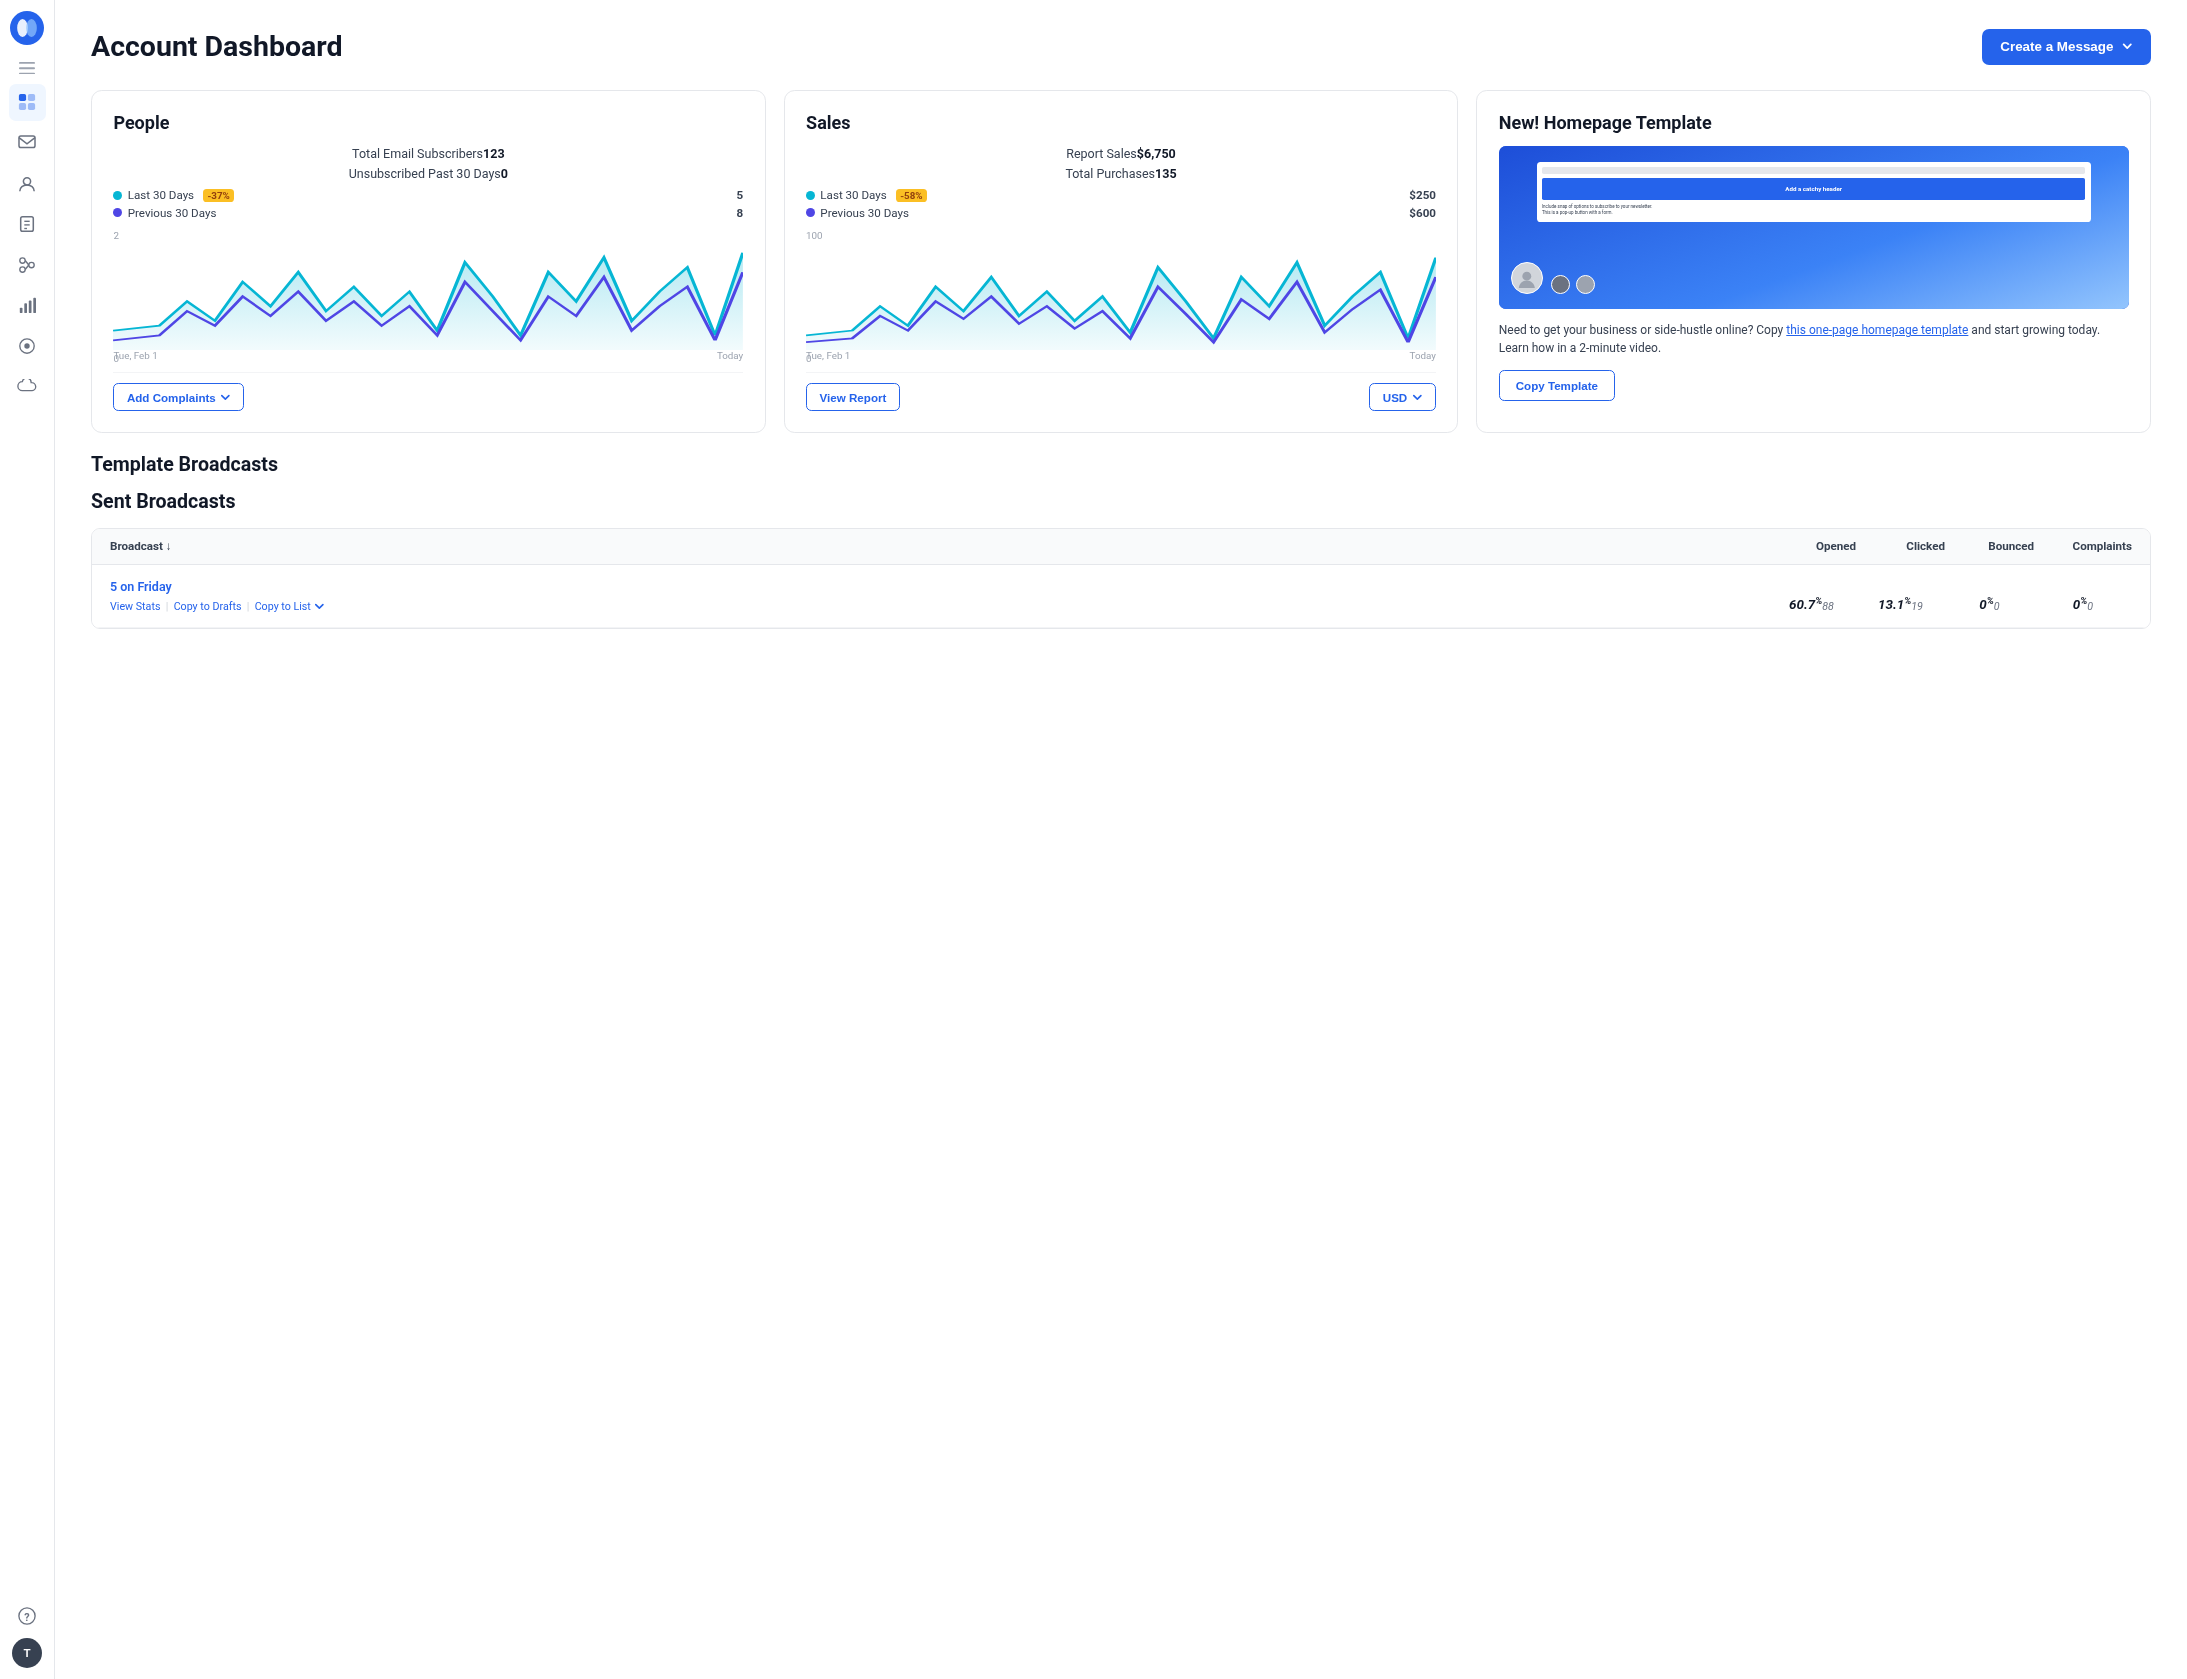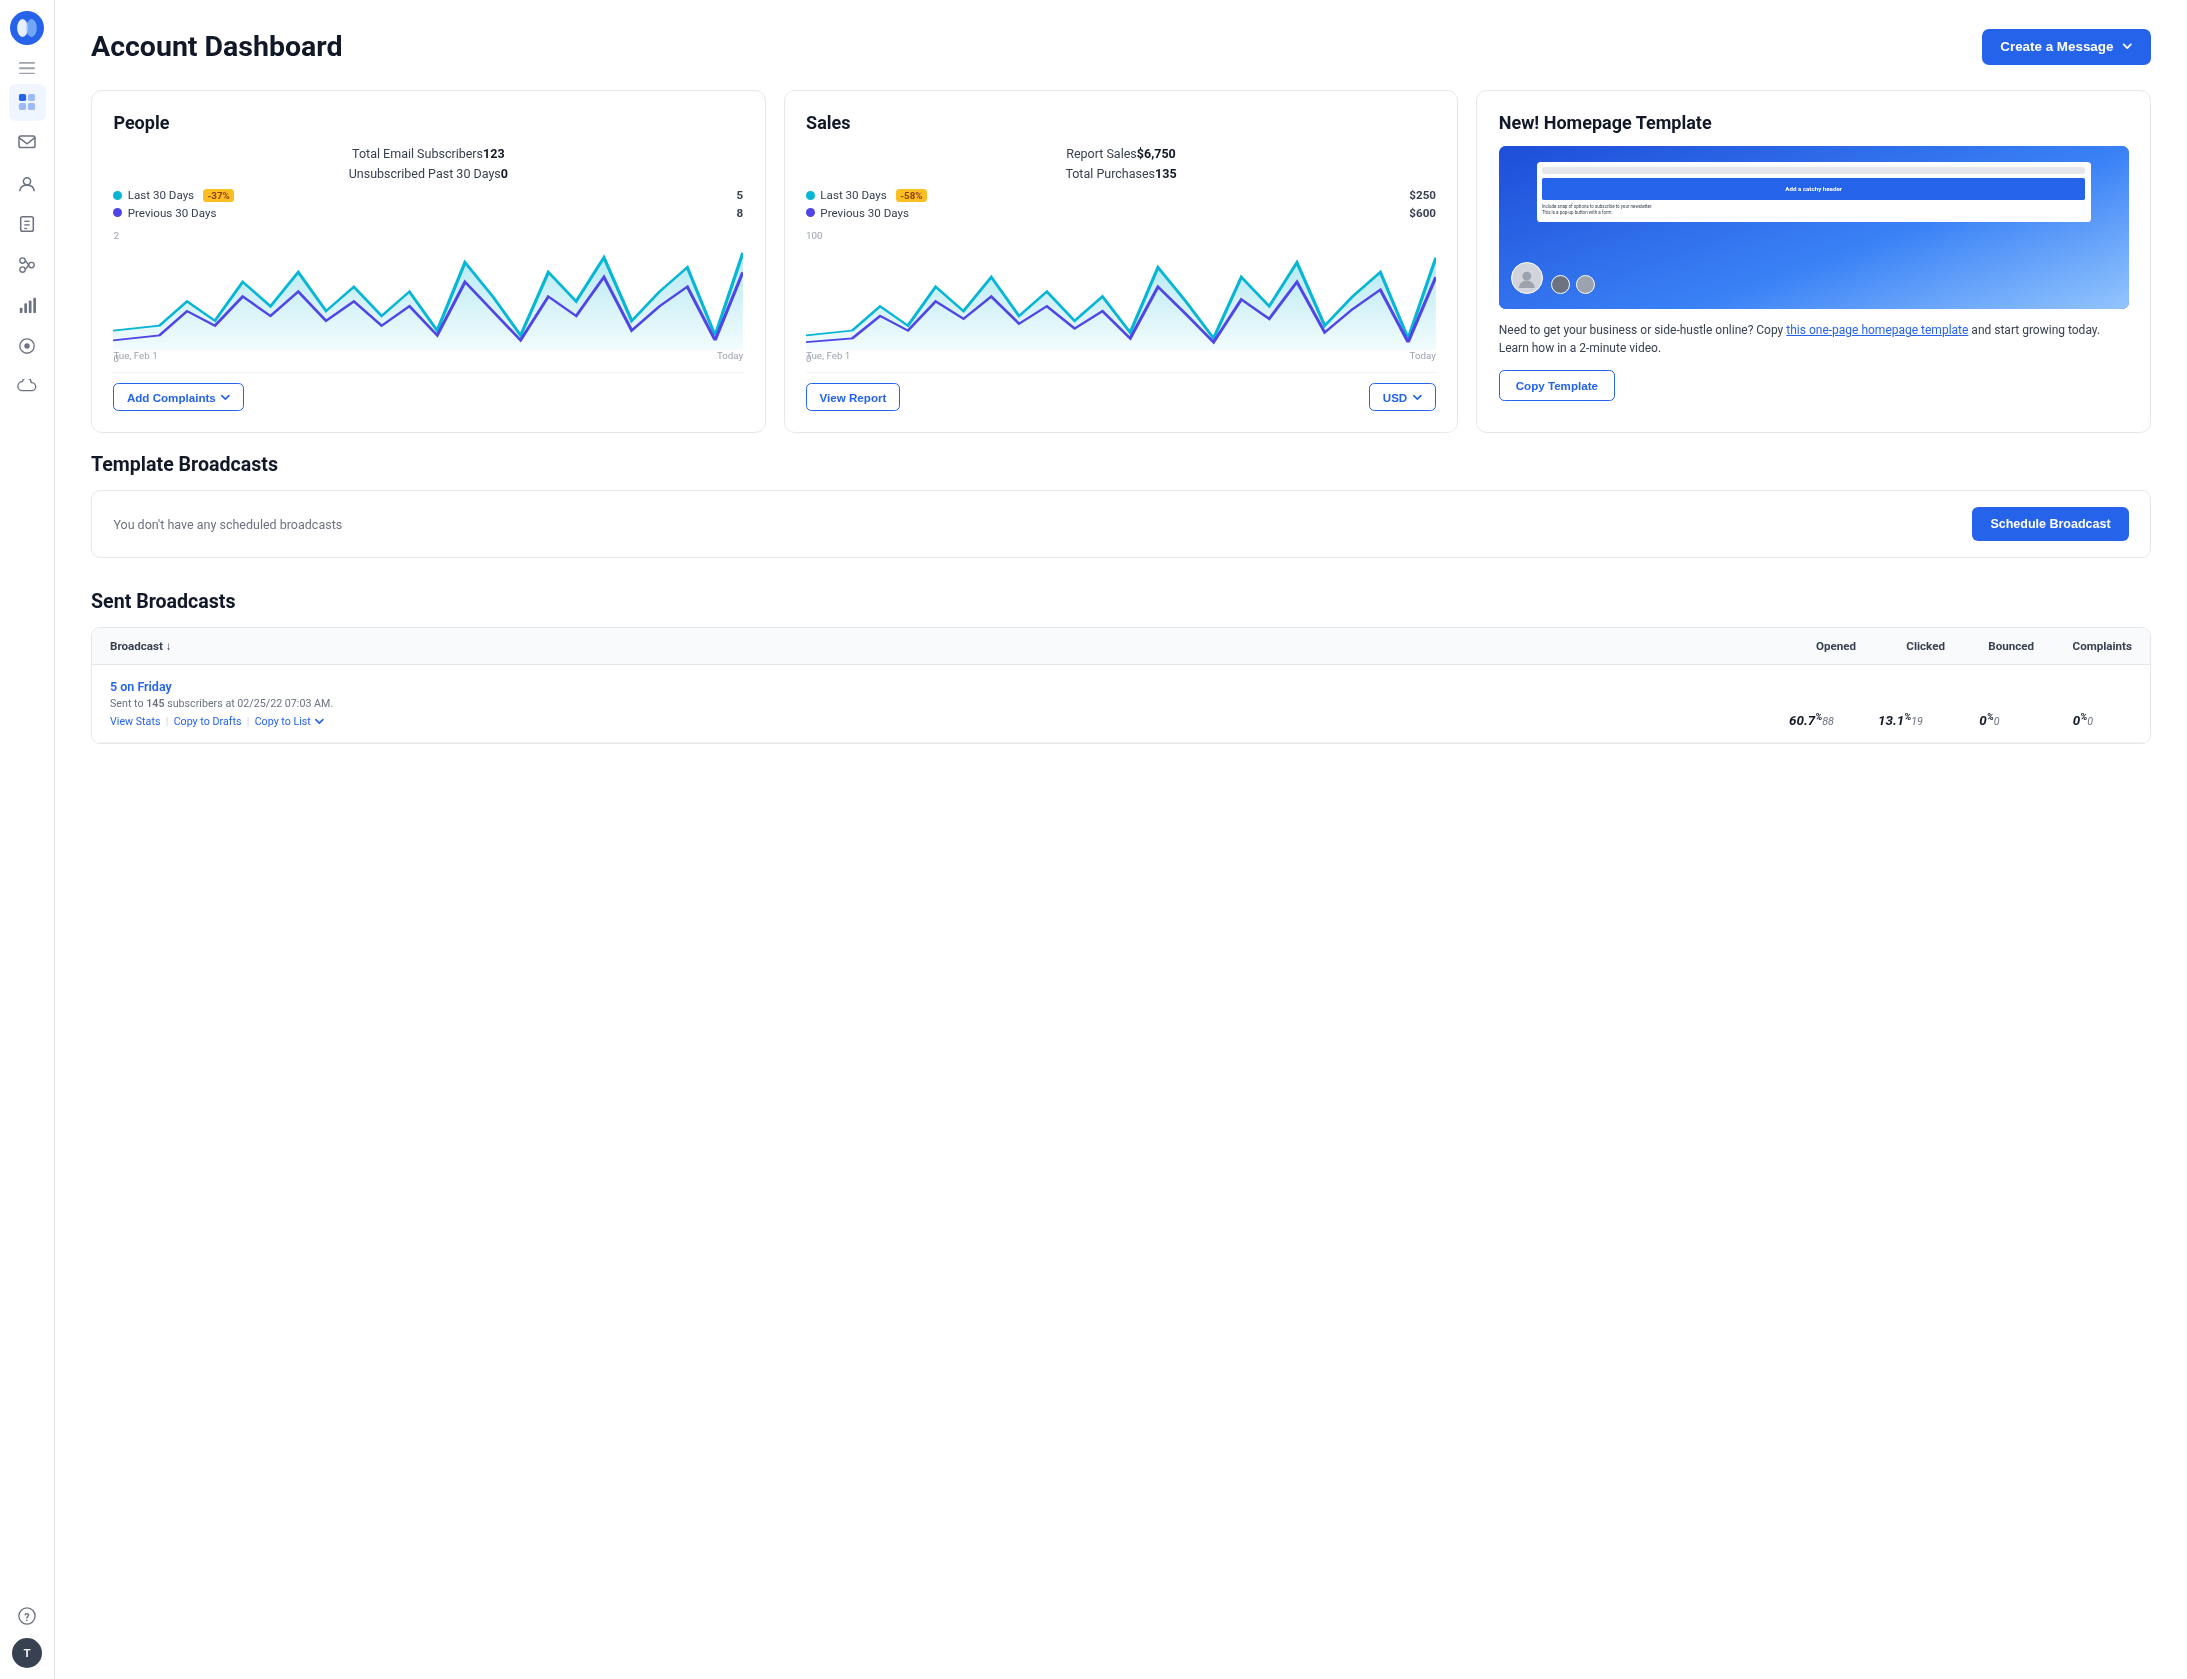--- a/index.html
+++ b/index.html
@@ -315,43 +315,34 @@
         <span>Need to get your business or side-hustle online? Copy </span><span class="template-link">this one-page homepage template</span><span> and start growing today. Learn how in a 2-minute video.</span>
       </p>
       <button class="copy-template-btn">
         <span>Copy Template</span>
       </button>
     </div>
 
   </div>
 
   <div class="section-title">Template Broadcasts</div>
-  <div class="scheduled-box">
-    <span class="scheduled-empty">You don't have any scheduled broadcasts</span>
-    <button class="schedule-btn">
-      <span>Schedule Broadcast</span>
-    </button>
-  </div>
 
   <div class="section-title">Sent Broadcasts</div>
   <div class="table-wrap">
     <div class="table-header">
       <span>Broadcast ↓</span>
       <span style="text-align:right;">Opened</span>
       <span style="text-align:right;">Clicked</span>
       <span style="text-align:right;">Bounced</span>
       <span style="text-align:right;">Complaints</span>
     </div>
 
     <div class="table-row">
       <div>
         <div class="broadcast-name">5 on Friday</div>
-        <div class="broadcast-sub">
-          Sent to <span style="font-weight:600;">145</span> subscribers at <span>02/25/22 07:03 AM</span>.
-        </div>
         <div class="broadcast-actions">
           <span class="broadcast-link">View Stats</span>
           <span class="sep">|</span>
           <span class="broadcast-link">Copy to Drafts</span>
           <span class="sep">|</span>
           <span class="broadcast-link">Copy to List</span>
           <svg width="10.7" height="10.7" viewBox="0 0 12 12" fill="none" style="margin-left:2.7px;">
               <path d="M2 4l4 4 4-4" stroke="#2563eb" stroke-width="1.8" stroke-linecap="round" stroke-linejoin="round"></path>
             </svg>
         </div>

